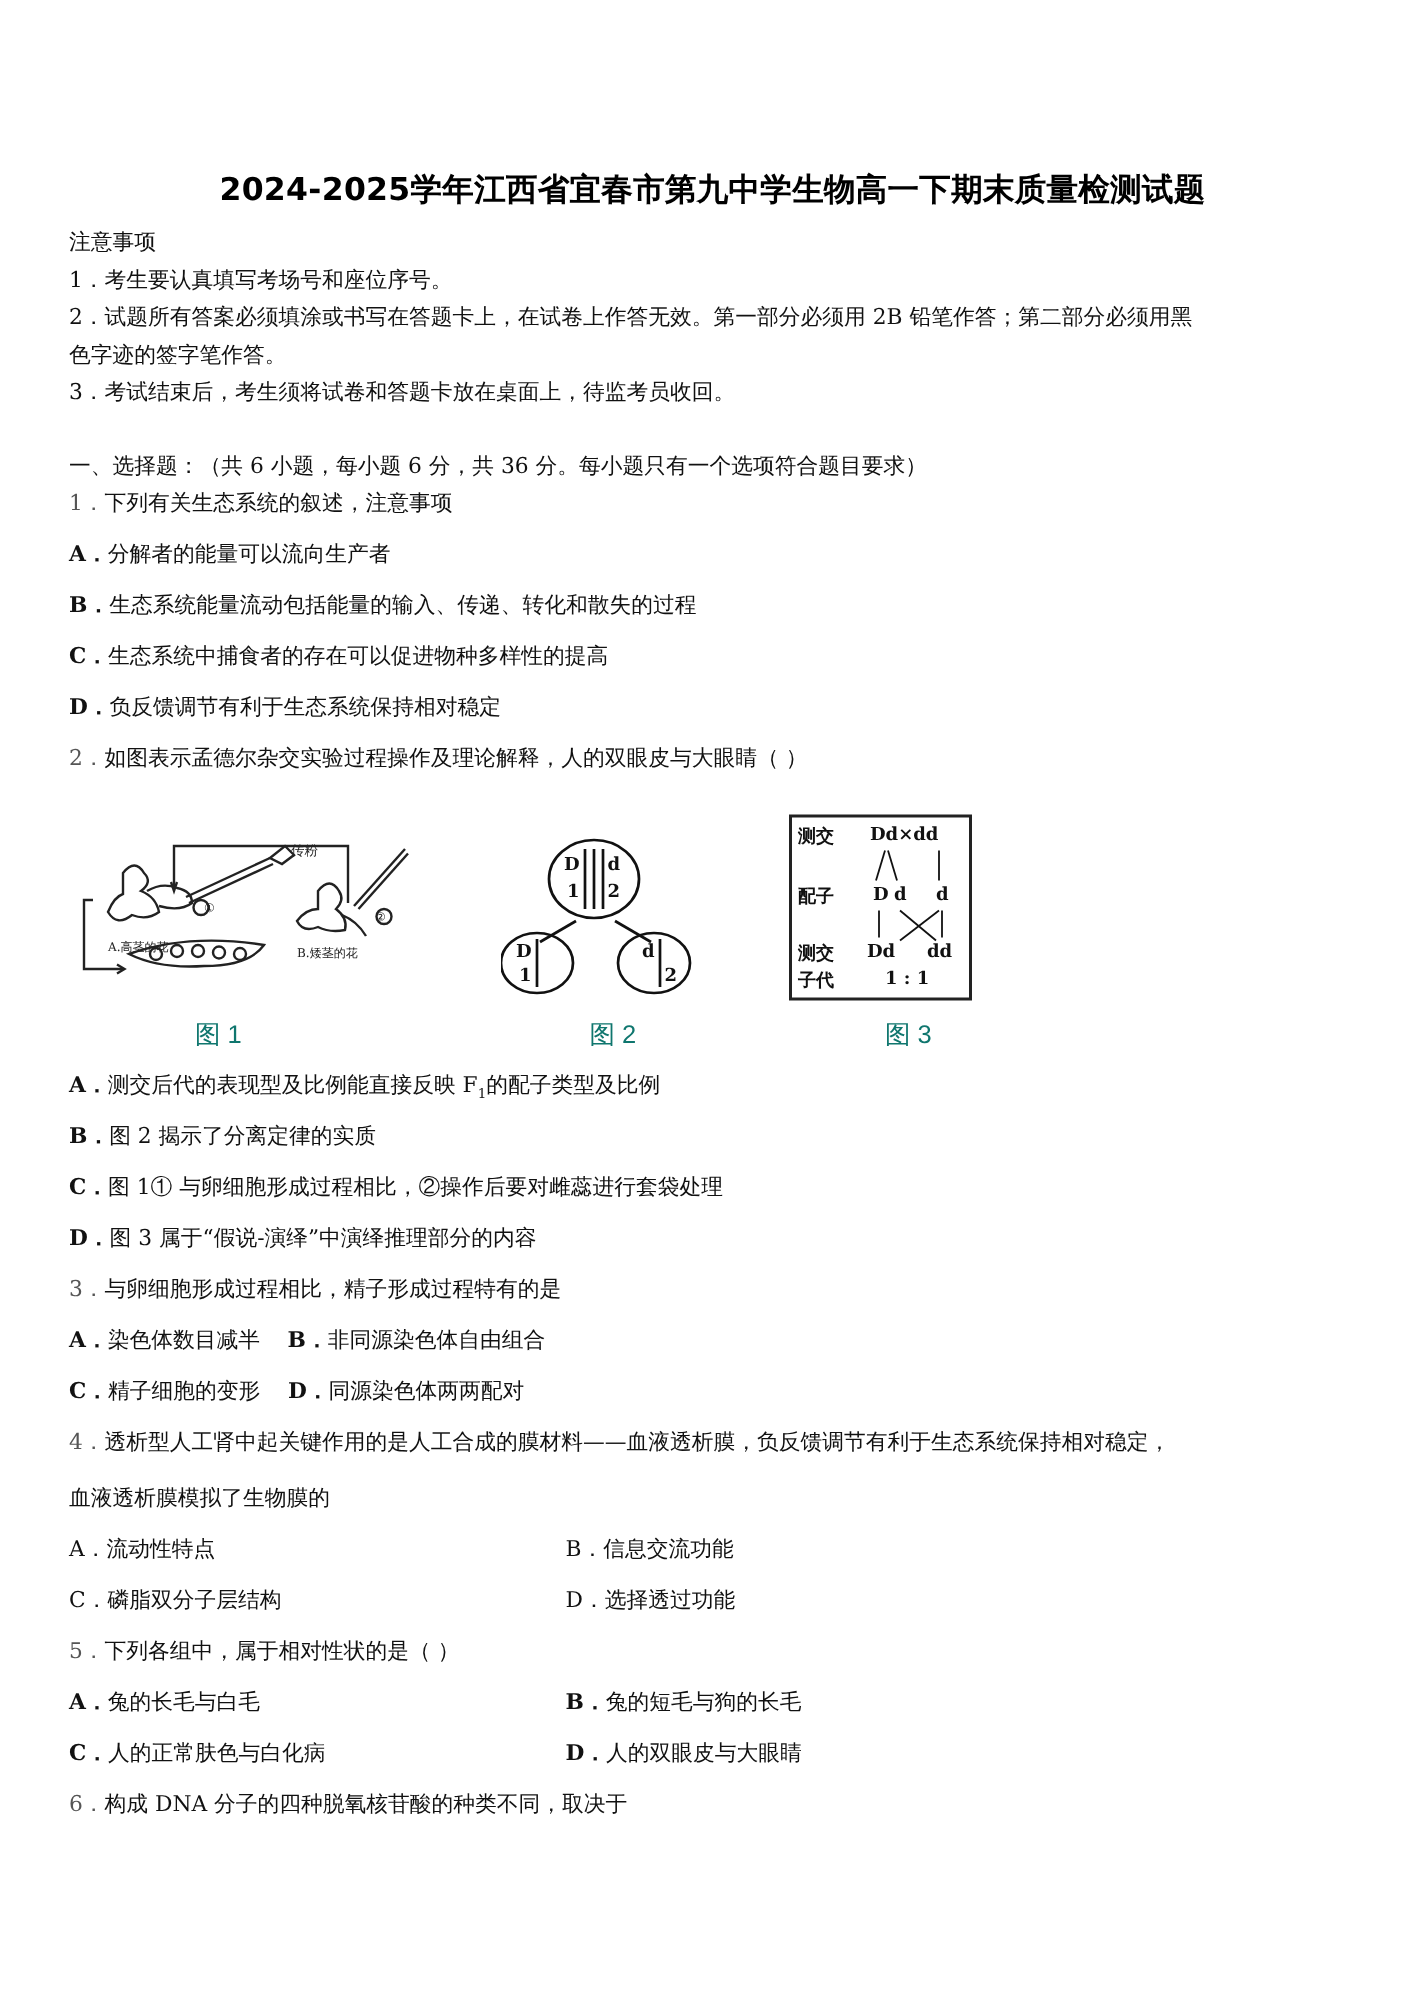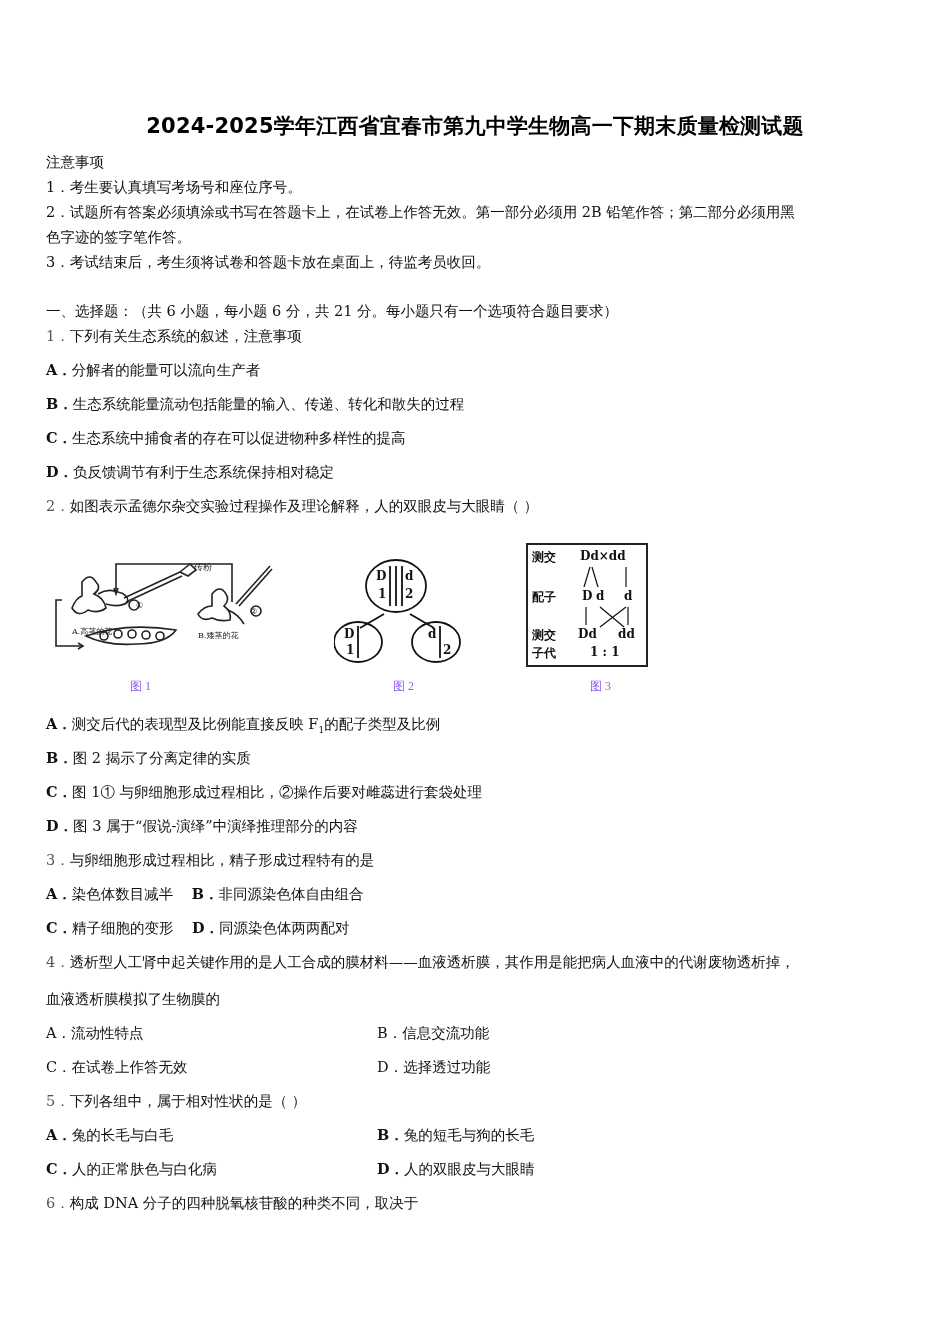--- a/index.html
+++ b/index.html
@@ -6,38 +6,38 @@
   body { width: 950px; height: 1344px; position: relative; overflow: hidden;
          font-family: "DejaVu Serif", "Liberation Serif", serif; color: #111; }
   .title { position: absolute; top: 112px; left: 0; width: 950px; text-align: center;
            font-family: "DejaVu Sans", "Liberation Sans", sans-serif; font-weight: bold;
            font-size: 21px; letter-spacing: 0.2px; color: #000; }
   .line { position: absolute; left: 46px; font-size: 14.5px; white-space: nowrap; line-height: 20px; }
   .num { color: #555; }
   .opt { font-weight: bold; }
   .col2 { position: absolute; left: 377px; }
   .fig { position: absolute; }
-  .cap { position: absolute; font-size: 12px; color: #8b5cf6; font-family: Liberation Serif, serif; }
+  .cap { position: absolute; font-size: 17px; color: #0f766e; font-family: Liberation Sans, sans-serif; }
   .box3 { position: absolute; left: 526px; top: 543px; width: 118px; height: 120px;
           border: 2px solid #222; }
   .f3t { position: absolute; font-size: 12px; font-weight: bold; font-family: "DejaVu Serif", serif; }
   sub { font-size: 9px; }
 </style>
 </head>
 <body>
 
 <div class="title">2024-2025学年江西省宜春市第九中学生物高一下期末质量检测试题</div>
 
 <div class="line" style="top:152px;font-family:'DejaVu Sans',sans-serif;">注意事项</div>
 <div class="line" style="top:177px;">1．考生要认真填写考场号和座位序号。</div>
 <div class="line" style="top:202px;">2．试题所有答案必须填涂或书写在答题卡上，在试卷上作答无效。第一部分必须用 2B 铅笔作答；第二部分必须用黑</div>
 <div class="line" style="top:227px;">色字迹的签字笔作答。</div>
 <div class="line" style="top:252px;">3．考试结束后，考生须将试卷和答题卡放在桌面上，待监考员收回。</div>
 
-<div class="line" style="top:301px;">一、选择题：（共 6 小题，每小题 6 分，共 21 分。每小题只有一个选项符合题目要求）</div>
+<div class="line" style="top:301px;">一、选择题：（共 6 小题，每小题 6 分，共 36 分。每小题只有一个选项符合题目要求）</div>
 
 <div class="line" style="top:326px;">
   <span class="num">1．</span><span>下列有关生态系统的叙述，注意事项</span>
 </div>
 <div class="line" style="top:360px;"><span class="opt">A．</span><span>分解者的能量可以流向生产者</span></div>
 <div class="line" style="top:394px;text-align:right;"><span class="opt">B．</span><span>生态系统能量流动包括能量的输入、传递、转化和散失的过程</span></div>
 <div class="line" style="top:428px;"><span class="opt">C．</span><span>生态系统中捕食者的存在可以促进物种多样性的提高</span></div>
 <div class="line" style="top:462px;"><span class="opt">D．</span><span>负反馈调节有利于生态系统保持相对稳定</span></div>
 
 <div class="line" style="top:496px;">
@@ -141,29 +141,29 @@
   <span class="num">3．</span><span>与卵细胞形成过程相比，精子形成过程特有的是</span>
 </div>
 <div class="line" style="top:884px;">
   <span class="opt">A．</span><span>染色体数目减半</span>&nbsp;&nbsp;&nbsp;&nbsp;<span class="opt">B．</span><span>非同源染色体自由组合</span>
 </div>
 <div class="line" style="top:918px;">
   <span class="opt">C．</span><span>精子细胞的变形</span>&nbsp;&nbsp;&nbsp;&nbsp;<span class="opt">D．</span><span>同源染色体两两配对</span>
 </div>
 
 <div class="line" style="top:952px;">
-  <span class="num">4．</span><span>透析型人工肾中起关键作用的是人工合成的膜材料——血液透析膜，其作用是能把病人血液中的代谢废物透析掉，</span>
+  <span class="num">4．</span><span>透析型人工肾中起关键作用的是人工合成的膜材料——血液透析膜，负反馈调节有利于生态系统保持相对稳定，</span>
 </div>
 <div class="line" style="top:989px;">血液透析膜模拟了生物膜的</div>
 <div class="line" style="top:1023px;width:860px;">
   <span>A．</span><span>流动性特点</span>
   <span class="col2" style="left:331px;top:0;"><span>B．</span><span>信息交流功能</span></span>
 </div>
 <div class="line" style="top:1057px;width:860px;">
-  <span>C．</span><span>在试卷上作答无效</span>
+  <span>C．</span><span>磷脂双分子层结构</span>
   <span class="col2" style="left:331px;top:0;"><span>D．</span><span>选择透过功能</span></span>
 </div>
 
 <div class="line" style="top:1091px;">
   <span class="num">5．</span><span>下列各组中，属于相对性状的是（ ）</span>
 </div>
 <div class="line" style="top:1125px;width:860px;">
   <span class="opt">A．</span><span>兔的长毛与白毛</span>
   <span class="col2" style="left:331px;top:0;"><span class="opt">B．</span><span>兔的短毛与狗的长毛</span></span>
 </div>

